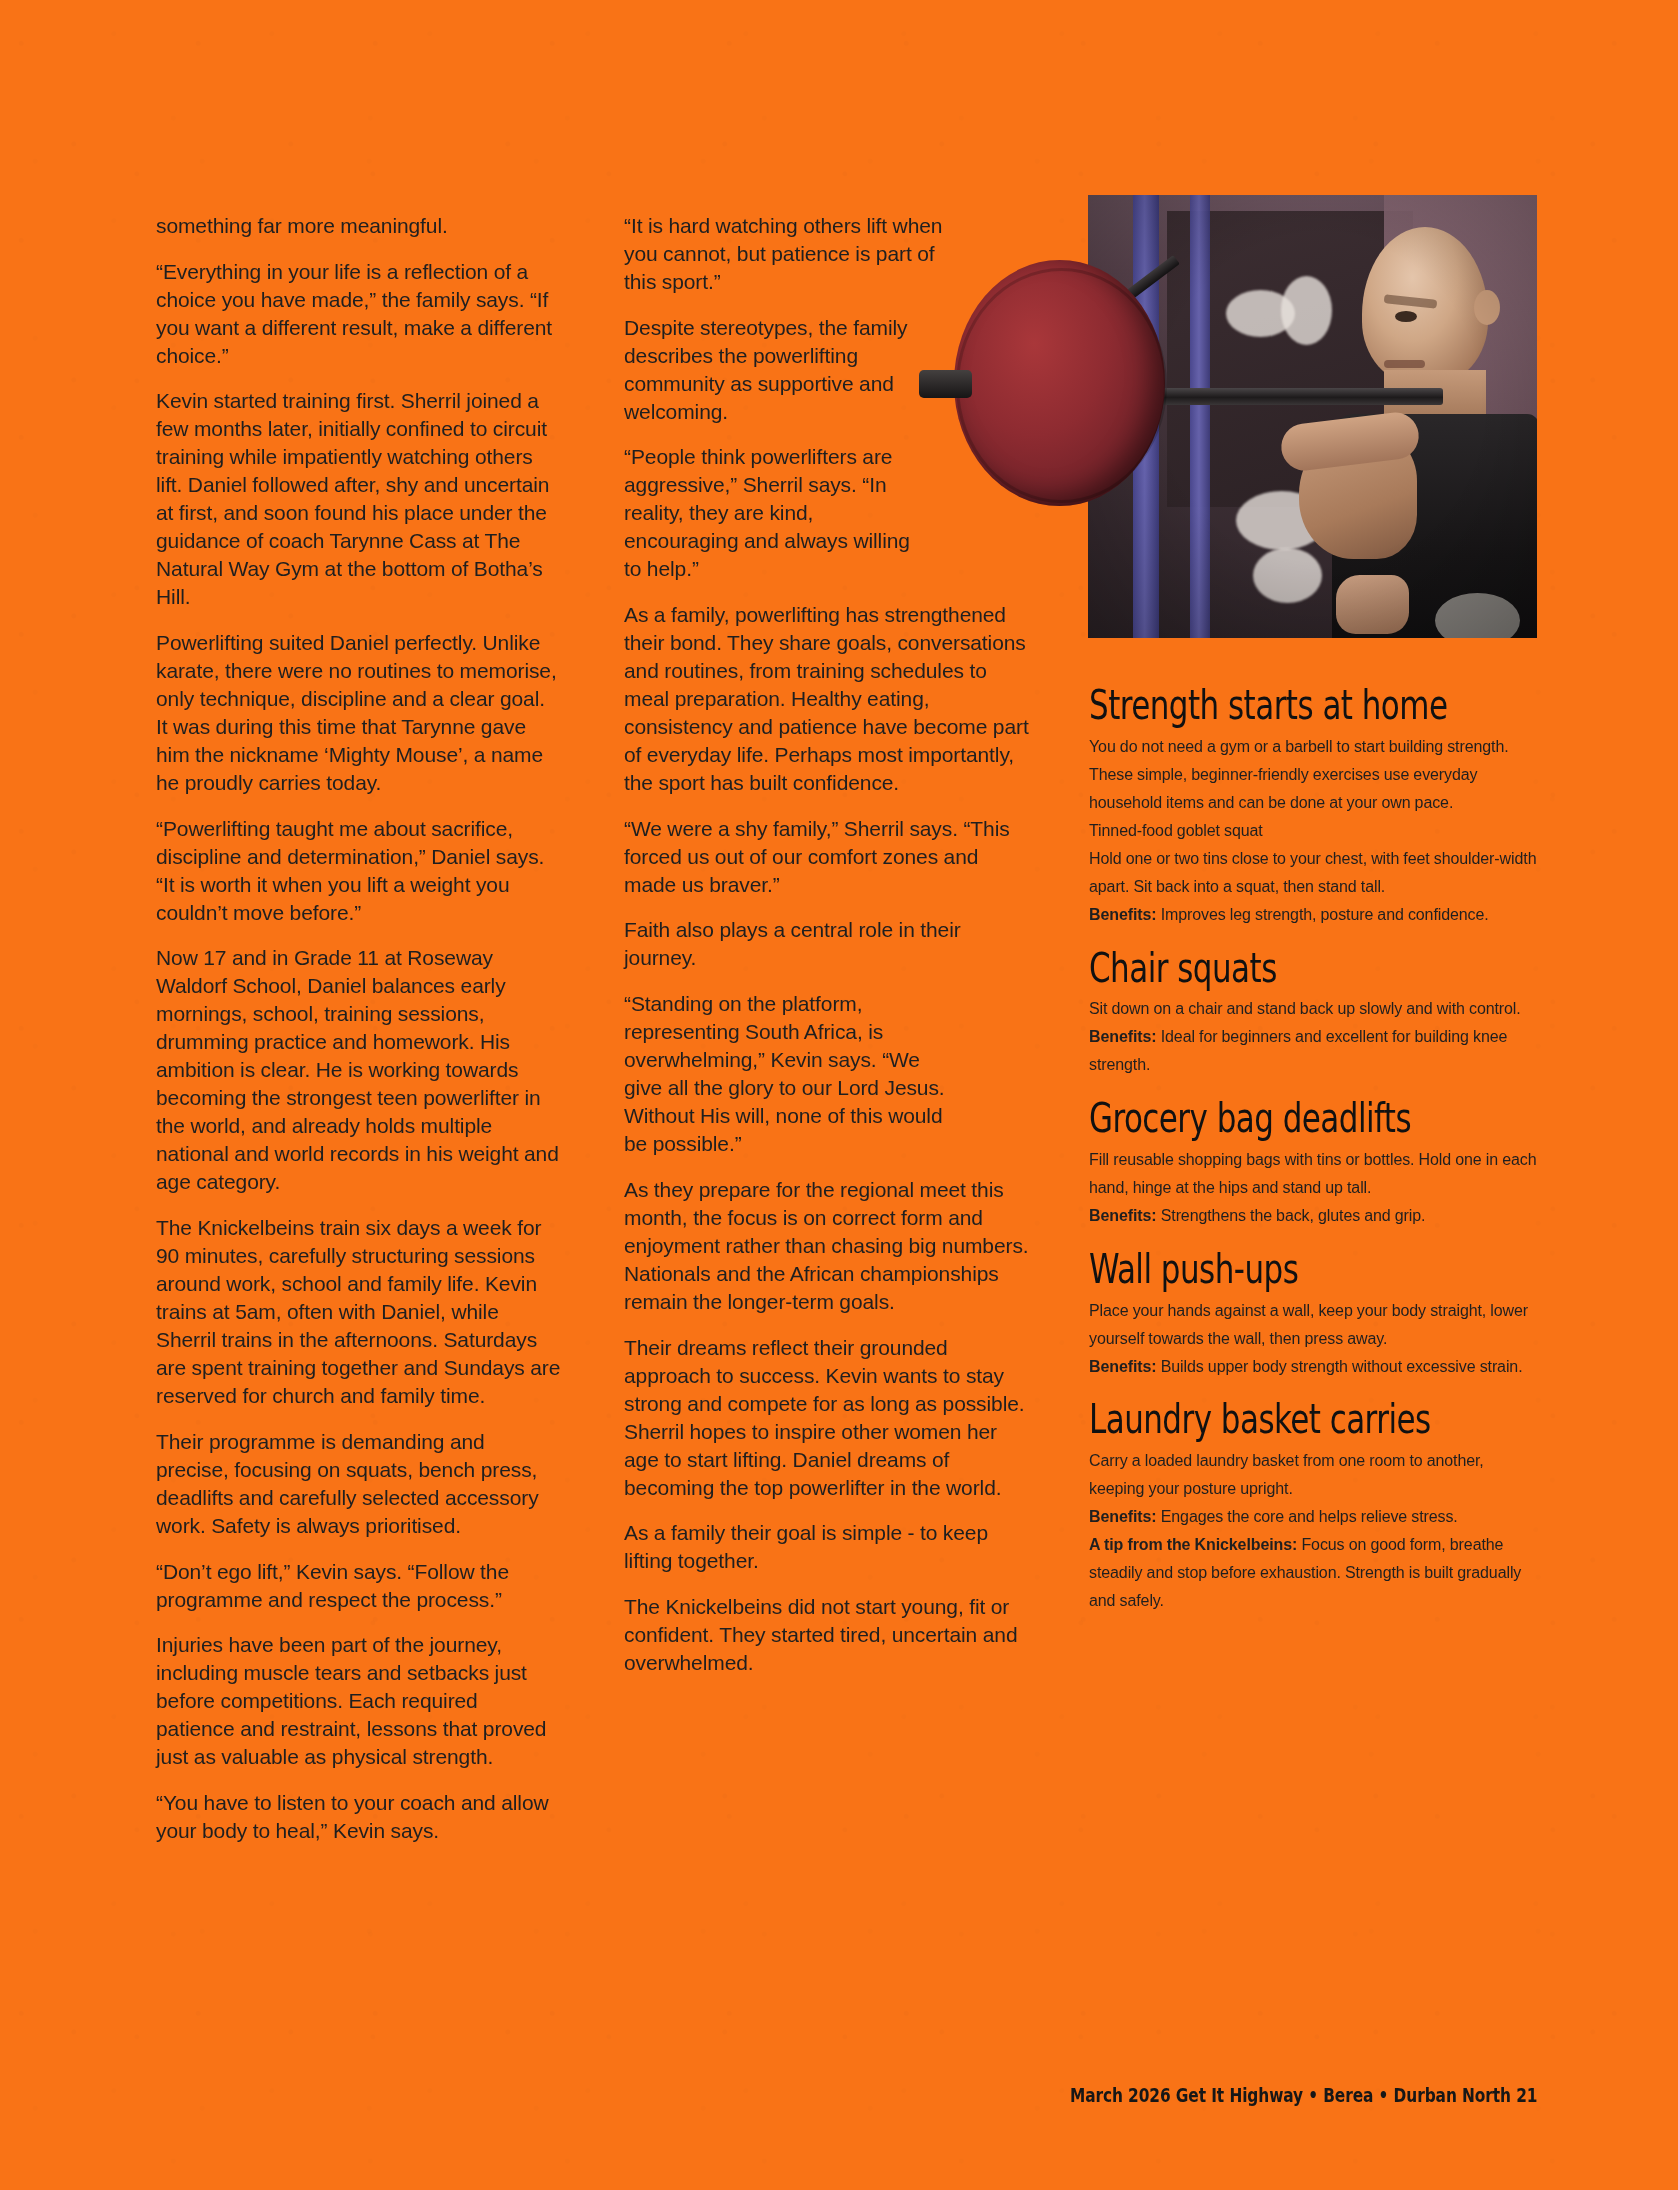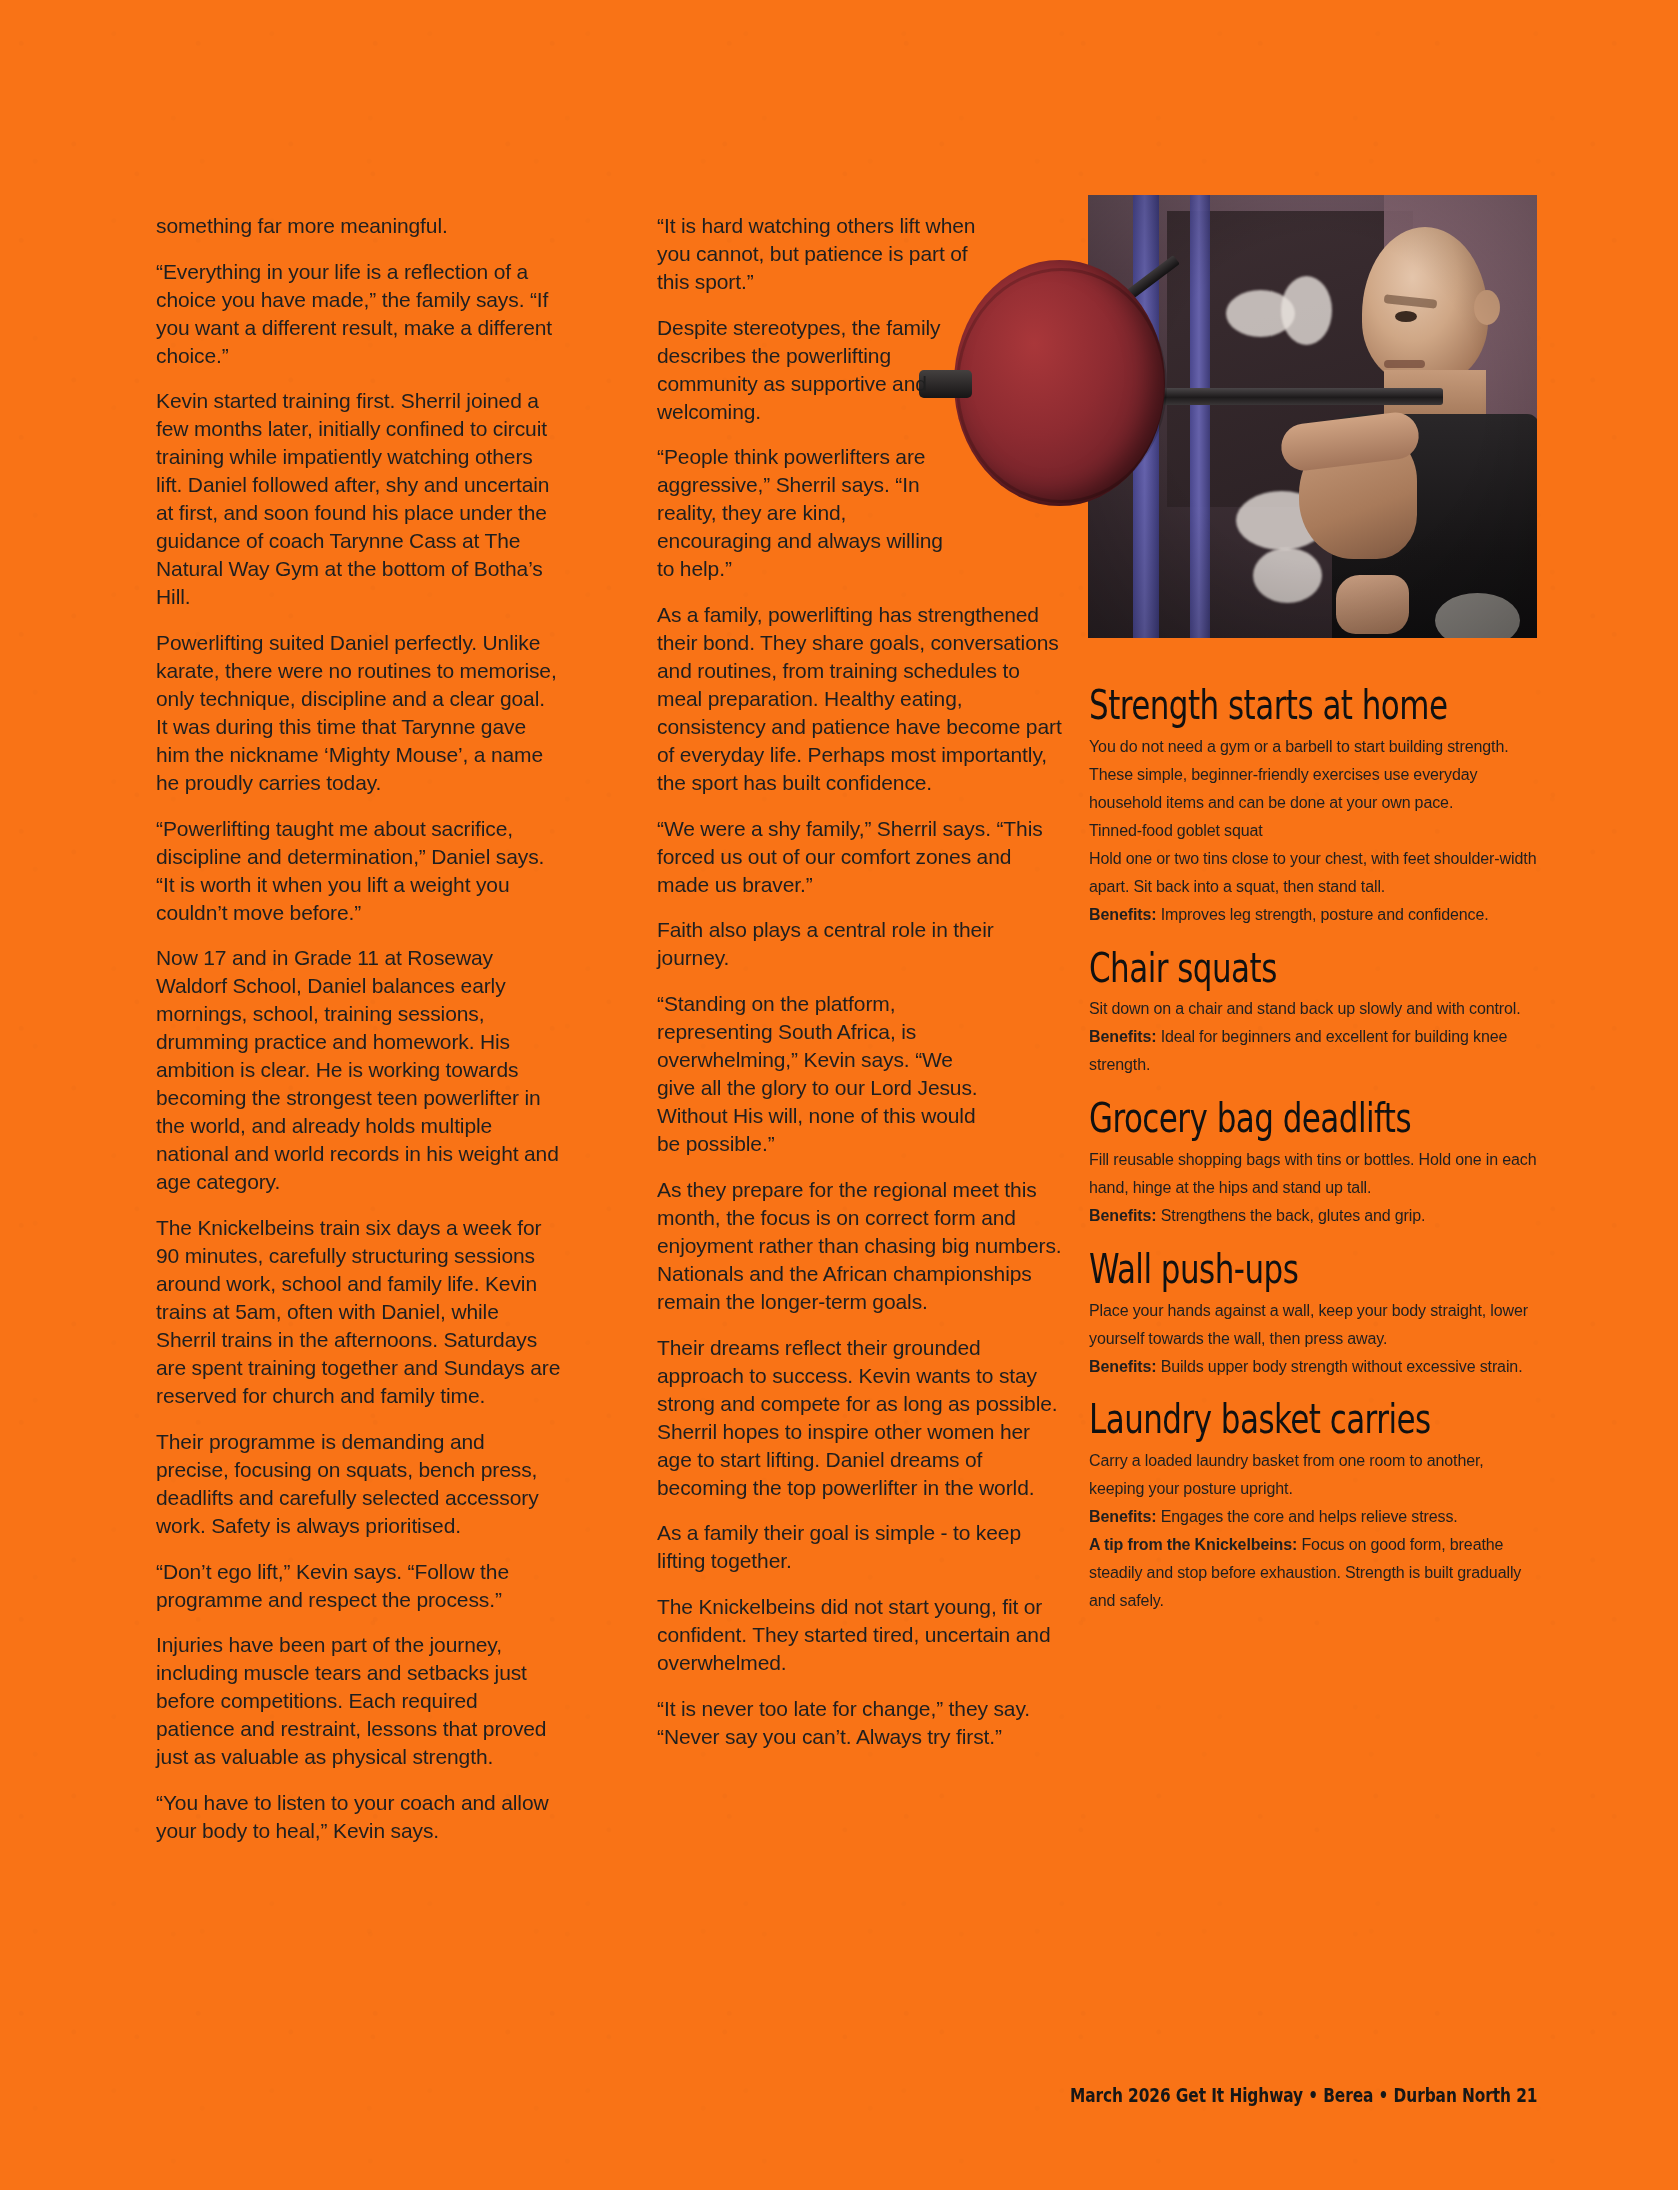--- a/index.html
+++ b/index.html
@@ -33,21 +33,21 @@
       radial-gradient(circle at 21% 91%, rgba(0,0,0,0.013) 0 2px, transparent 3px);
     background-size: 177px 197px, 217px 236px, 158px 187px, 236px 207px, 197px 227px, 167px 177px;
     pointer-events: none;
   }
 
   .col {
     position: absolute;
     top: 212px;
   }
   .col1 { left: 156px;  width: 405px; }
-  .col2 { left: 624px;  width: 405px; margin-left: 33px; }
+  .col2 { left: 624px;  width: 405px; }
   .col3 { left: 1089px; width: 448px; top: 684px; }
 
   .body-p {
     font-size: 21px;
     line-height: 28px;
     margin: 0 0 17.7px 0;
     letter-spacing: -0.1px;
     word-spacing: -0.2px;
     color: #1f1f1f;
   }
@@ -328,21 +328,20 @@
     <p class="body-p narrow">Despite stereotypes, the family describes the powerlifting community as supportive and welcoming.</p>
     <p class="body-p narrow">“People think powerlifters are aggressive,” Sherril says. “In reality, they are kind, encouraging and always willing to help.”</p>
     <p class="body-p">As a family, powerlifting has strengthened their bond. They share goals, conversations and routines, from training schedules to meal preparation. Healthy eating, consistency and patience have become part of everyday life. Perhaps most importantly, the sport has built confidence.</p>
     <p class="body-p">“We were a shy family,” Sherril says. “This forced us out of our comfort zones and made us braver.”</p>
     <p class="body-p">Faith also plays a central role in their journey.</p>
     <p class="body-p narrow2">“Standing on the platform, representing South Africa, is overwhelming,” Kevin says. “We give all the glory to our Lord Jesus. Without His will, none of this would be possible.”</p>
     <p class="body-p">As they prepare for the regional meet this month, the focus is on correct form and enjoyment rather than chasing big numbers. Nationals and the African championships remain the longer-term goals.</p>
     <p class="body-p">Their dreams reflect their grounded approach to success. Kevin wants to stay strong and compete for as long as possible. Sherril hopes to inspire other women her age to start lifting. Daniel dreams of becoming the top powerlifter in the world.</p>
     <p class="body-p">As a family their goal is simple - to keep lifting together.</p>
     <p class="body-p">The Knickelbeins did not start young, fit or confident. They started tired, uncertain and overwhelmed.</p>
-    <p class="body-p">“It is never too late for change,” they say. “Never say you can’t. Always try first.”</p>
   </div>
 
   <div class="col col3">
 
     <h2 class="sidehead first">Strength starts at home</h2>
     <p class="body-p">You do not need a gym or a barbell to start building strength. These simple, beginner-friendly exercises use everyday household items and can be done at your own pace.</p>
     <p class="body-p">Tinned-food goblet squat</p>
     <p class="body-p">Hold one or two tins close to your chest, with feet shoulder-width apart. Sit back into a squat, then stand tall.</p>
     <p class="body-p gap"><b>Benefits:</b><span> Improves leg strength, posture and confidence.</span></p>
 

